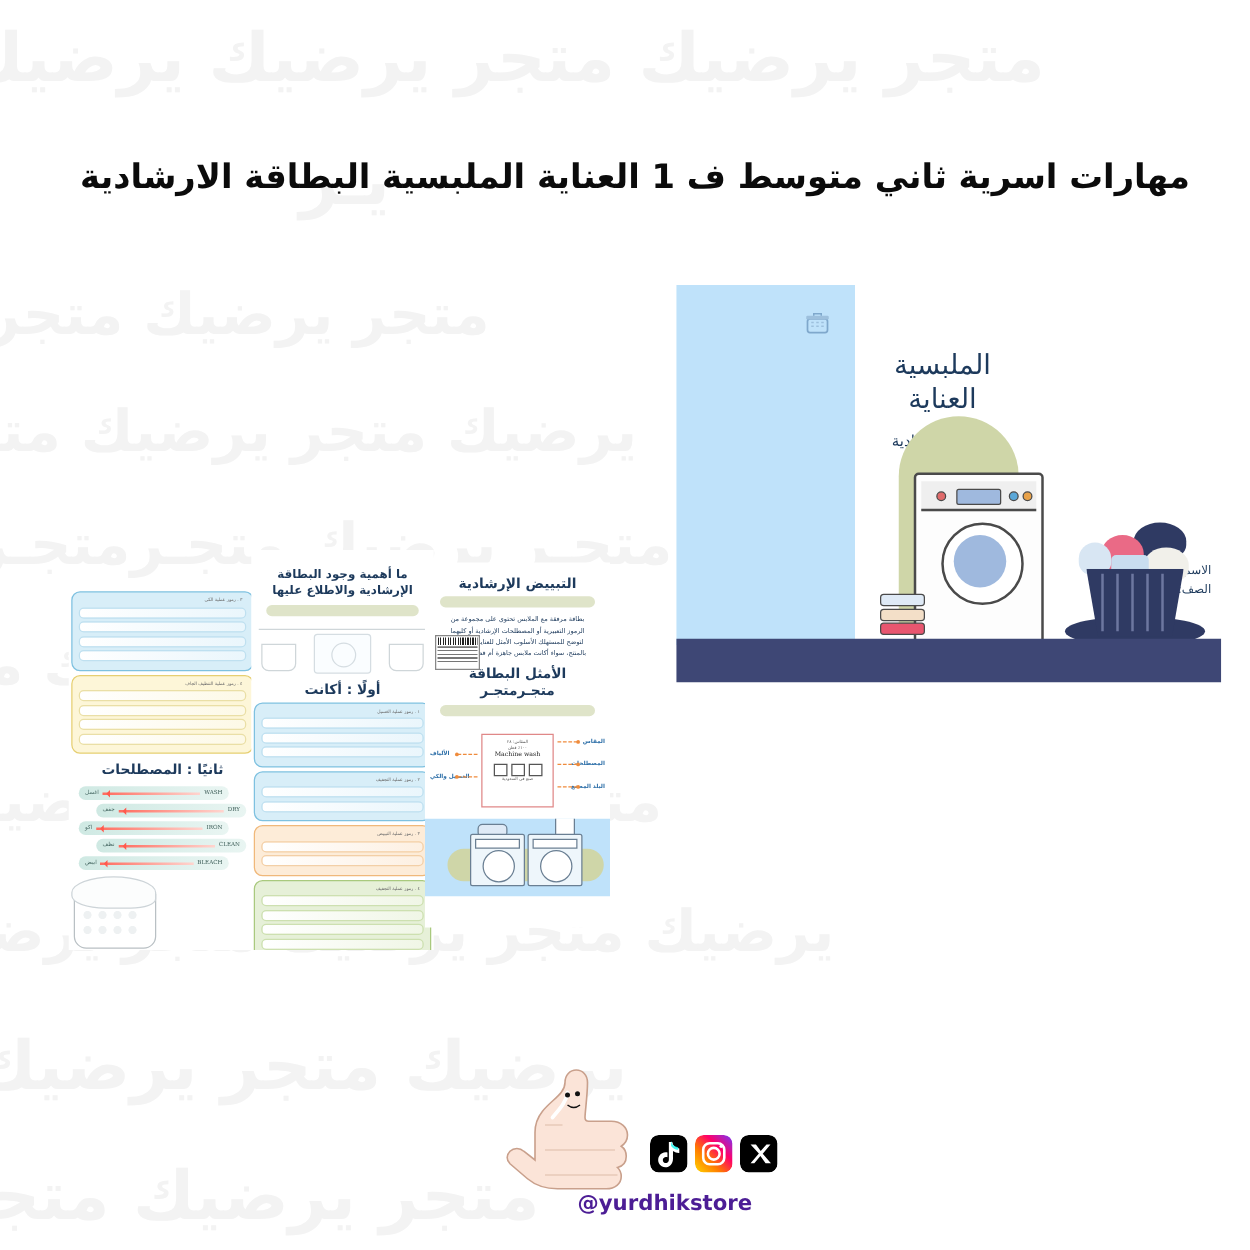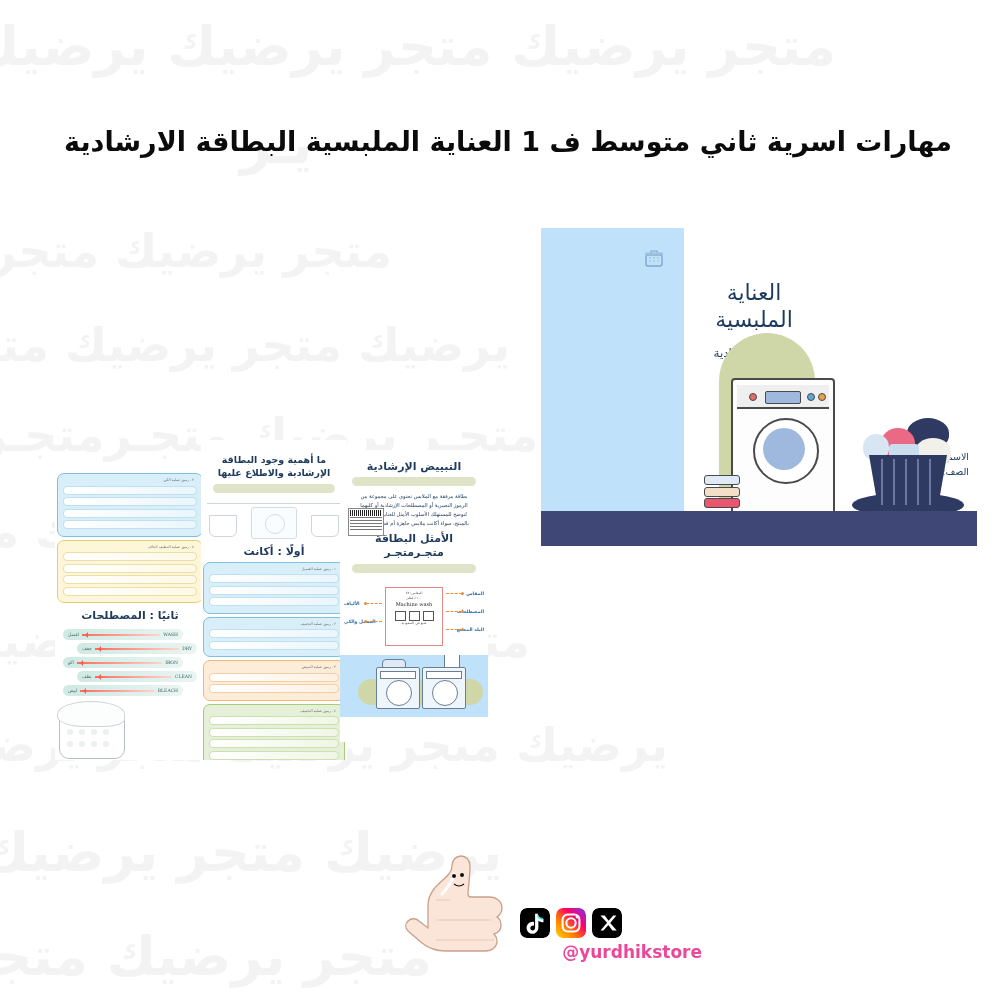--- a/index.html
+++ b/index.html
@@ -224,22 +224,22 @@
   #footer{position:absolute;left:0;right:0;top:820px;height:160px;z-index:6;}
   #brandword{
     position:absolute;left:0;right:0;top:6px;text-align:center;
     font-size:34px;font-weight:700;color:#111;
     font-family:"DejaVu Sans",sans-serif;
   }
   #hand{position:absolute;left:400px;top:24px;width:120px;height:118px;}
   #socials{position:absolute;left:520px;top:88px;display:flex;gap:6px;}
   .sicon{width:30px;height:30px;border-radius:7px;display:block;}
   #handle{
-    position:absolute;left:462px;top:122px;width:240px;text-align:right;
-    font-size:17px;font-weight:700;color:#ec4899;
+    position:absolute;left:462px;top:133px;width:240px;text-align:left;
+    font-size:17px;font-weight:700;color:#4c1d95;
     font-family:"DejaVu Sans",sans-serif;direction:ltr;
   }
 </style>
 </head>
 <body>
 
 <div id="watermark">
   <div class="wmrow big" style="position:absolute;left:-30px;top:20px;">متجر يرضيك متجر يرضيك يرضيك</div>
   <div class="wmrow big" style="position:absolute;left:240px;top:118px;">يـر</div>
   <div class="wmrow mid" style="position:absolute;left:-10px;top:228px;">متجر يرضيك متجر</div>
@@ -258,22 +258,22 @@
   <div class="bluepanel"></div>
 
   <svg class="basket-icon" viewBox="0 0 24 24">
     <rect x="4" y="9" width="16" height="11" rx="2" fill="none" stroke="#7fa8cc" stroke-width="1.4"></rect>
     <rect x="3" y="6.5" width="18" height="3" rx="1" fill="#9dc0dd"></rect>
     <path d="M7 12h2M11 12h2M15 12h2M7 15h2M11 15h2M15 15h2" stroke="#9dc0dd" stroke-width="1.2"></path>
     <path d="M9 6.5V5h6v1.5" fill="none" stroke="#7fa8cc" stroke-width="1.2"></path>
   </svg>
 
   <div class="hero-title">
+    <div>الملبسية</div>
     <div>العناية</div>
-    <div>الملبسية</div>
   </div>
   <div class="hero-sub">البطاقةالإرشادية</div>
 
   <div class="hero-fields">
     <div>الاسم:</div>
     <div>الصف: ثاني متوسط</div>
   </div>
 
   <div class="arch"></div>
 

